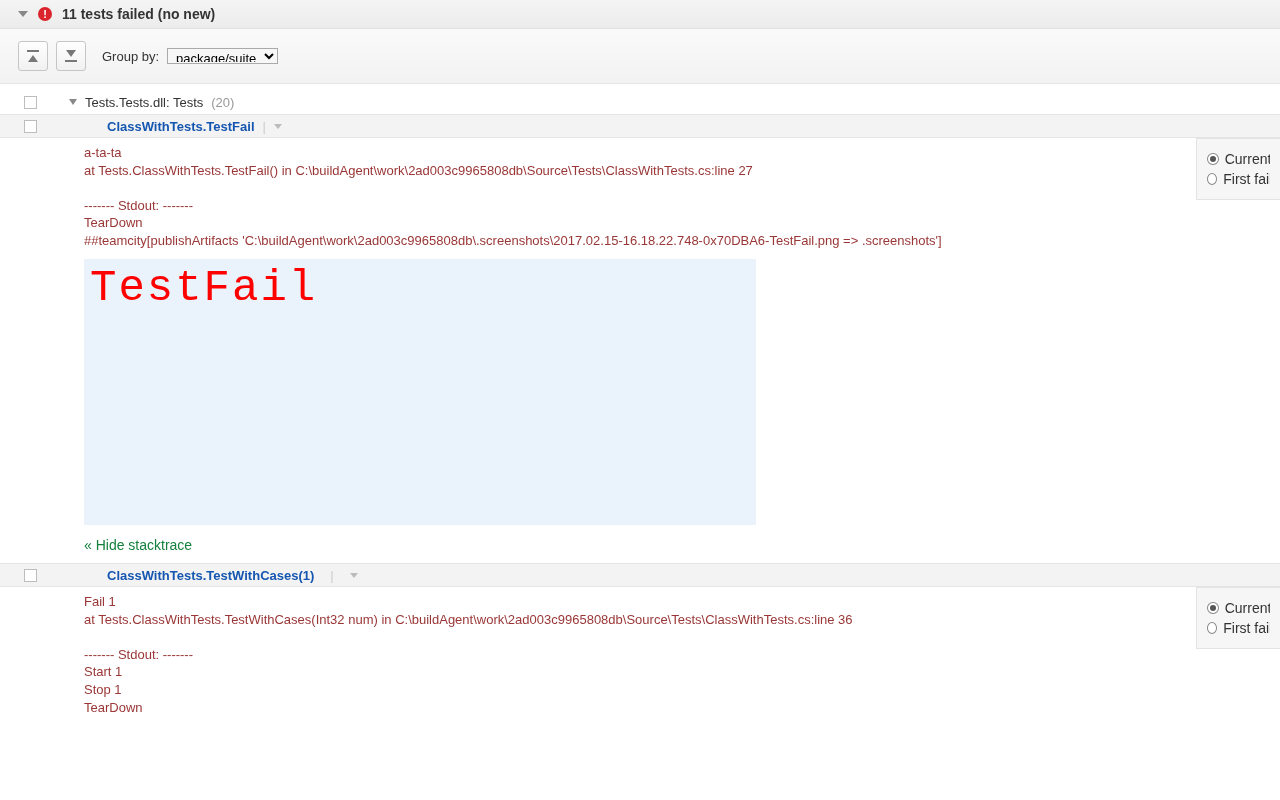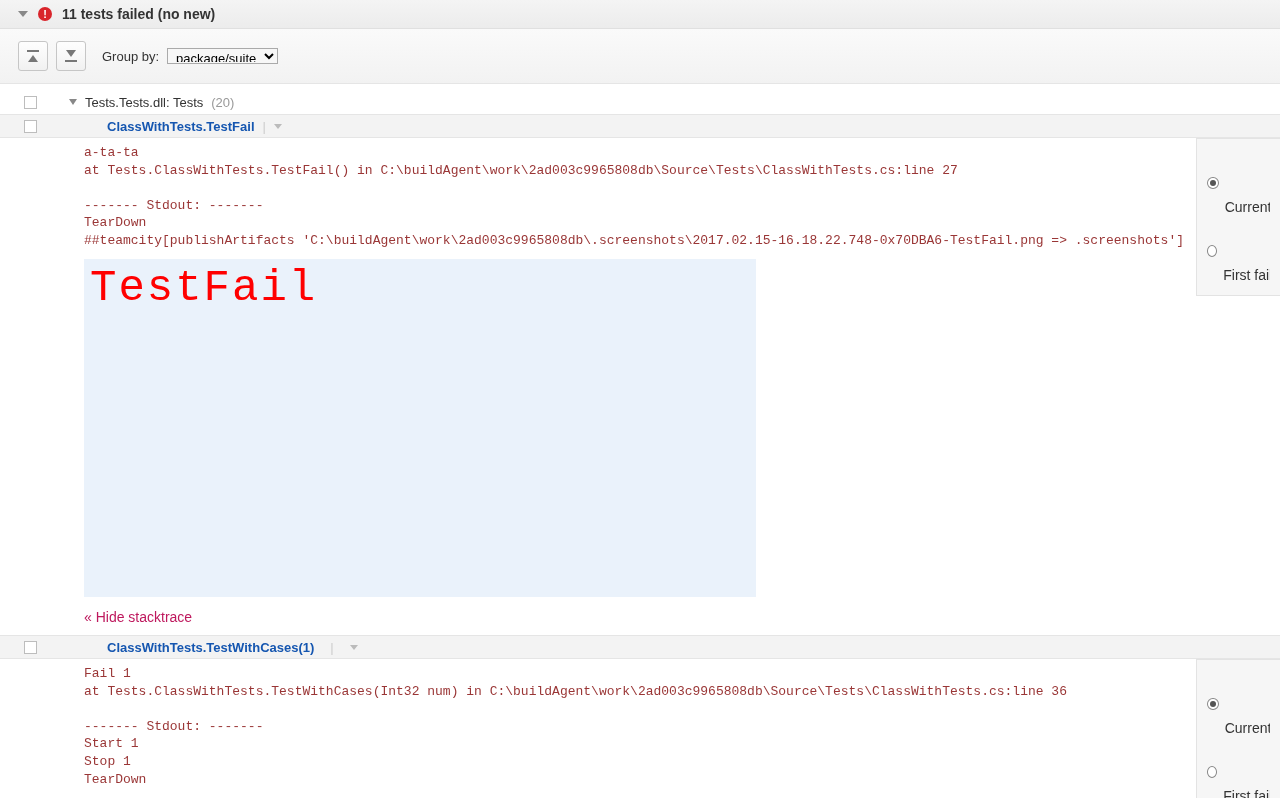--- a/index.html
+++ b/index.html
@@ -42,34 +42,34 @@
   .indent-1 { padding-left: 22px; }
   .indent-2 { padding-left: 60px; }
   .row-caret { width: 0; height: 0; border-left: 4px solid transparent; border-right: 4px solid transparent; border-top: 6px solid #888; flex-shrink: 0; }
   .suite-label { color: #333; }
   .suite-count { color: #999; }
   .test-link { color: #1556b0; font-weight: bold; cursor: pointer; }
   .sep { color: #ccc; margin: 0 2px; }
   .dropdown-caret { width: 0; height: 0; border-left: 4px solid transparent; border-right: 4px solid transparent; border-top: 5px solid #bbb; display: inline-block; }
 
   .details { padding: 6px 84px 10px 84px; position: relative; }
-  .stack { font-family: Liberation Mono, monospace; font-size: 13px; color: #9a3636; white-space: pre; line-height: 1.35; }
-  .screenshot-thumb { margin-top: 10px; width: 672px; height: 338px; background: #eaf2fb; padding: 4px 6px; }
+  .stack { font-family: Liberation Sans, sans-serif; font-size: 13px; color: #9a3636; white-space: pre; line-height: 1.35; }
+  .screenshot-thumb { margin-top: 10px; width: 672px; height: 266px; background: #eaf2fb; padding: 4px 6px; }
   .screenshot-text { font-family: "Courier New", monospace; font-size: 44px; font-weight: 500; color: #ff0000; letter-spacing: 2px; }
-  .hide-link { color: #be185d; margin-top: 12px; display: inline-block; cursor: pointer; font-size: 14px; }
+  .hide-link { color: #15803d; margin-top: 12px; display: inline-block; cursor: pointer; font-size: 14px; }
 
   .side-panel {
     position: absolute; right: 0; top: 0;
     background: #f6f6f6; border: 1px solid #e3e3e3; border-right: none;
     padding: 8px 10px 8px 10px; width: 84px; overflow: hidden;
   }
   .radio-row { display: flex; align-items: center; gap: 6px; margin: 4px 0; white-space: nowrap; font-size: 14px; color: #333; }
   .radio { width: 12px; height: 12px; border: 1px solid #888; border-radius: 50%; display: inline-flex; align-items: center; justify-content: center; background: #fff; }
   .radio.checked::after { content: ""; width: 6px; height: 6px; border-radius: 50%; background: #555; }
-  .radio-label { overflow: hidden; text-overflow: clip; margin-top: 48px; }
+  .radio-label { overflow: hidden; text-overflow: clip; }
 
   .details-wrap { position: relative; }
 </style>
 </head>
 <body>
 
 <div class="header-bar">
   <span class="header-caret"></span>
   <span class="error-icon">!</span>
   <span class="header-title">11 tests failed (no new)</span>

